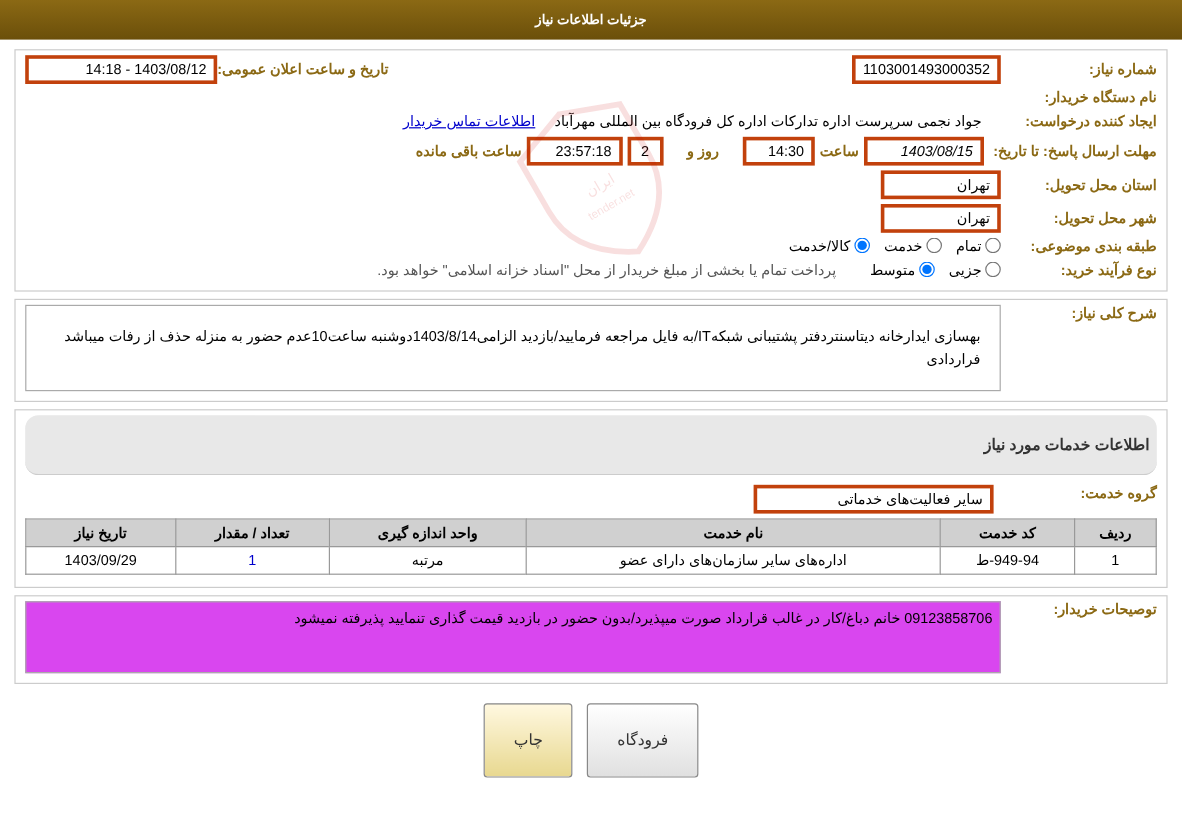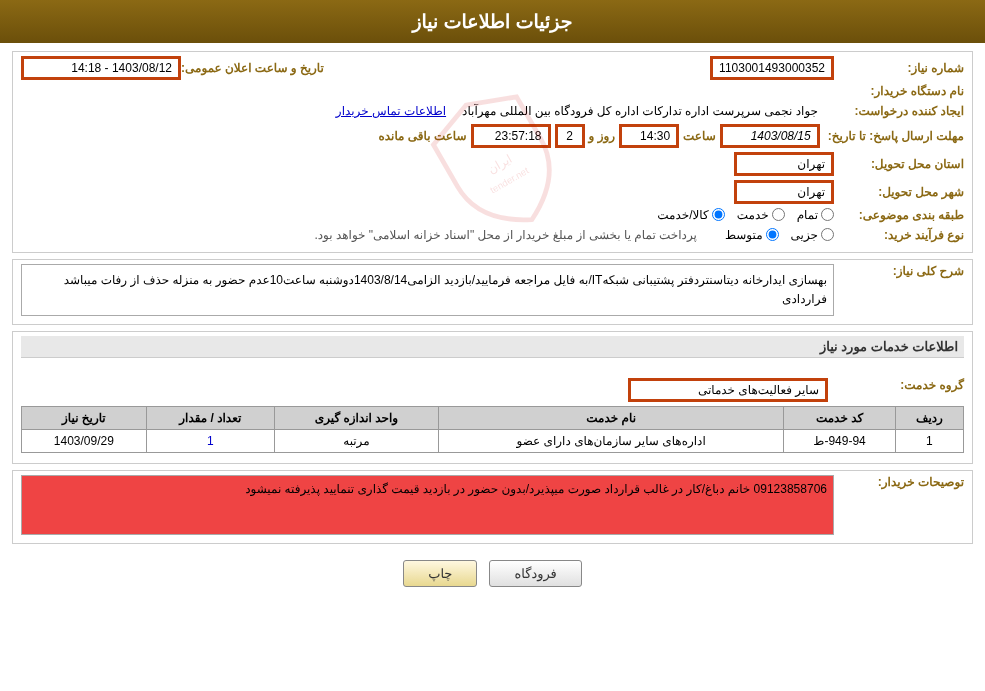--- a/index.html
+++ b/index.html
@@ -13,21 +13,21 @@
       width: 985px;
       min-height: 691px;
       background: #fff;
       margin: 0 auto;
     }
     .header-bar {
       background: linear-gradient(to bottom, #8B6914, #6B4F0A);
       color: #fff;
       text-align: center;
       padding: 10px 0;
-      font-size: 19px;
+      font-size: 11px;
       font-weight: bold;
     }
     .content {
       padding: 8px 12px;
     }
     .form-section {
       border: 1px solid #ccc;
       margin-bottom: 6px;
       padding: 4px 8px;
     }
@@ -70,28 +70,29 @@
     .radio-item {
       display: flex;
       align-items: flex-start;
       gap: 3px;
     }
     .section-title {
       color: #333;
       font-weight: bold;
       font-size: 13px;
       background: #e8e8e8;
-      padding: 3px 6px;
+      padding: 17px 6px;
       border-bottom: 1px solid #ccc;
-      margin-bottom: 20px;
+      margin-bottom: 8px;
+      border-radius: 11px;
     }
     .description-box {
       border: 1px solid #aaa;
       background: #fff;
-      padding: 6px;
+      padding: 16px;
       width: 100%;
       min-height: 50px;
       text-align: right;
       line-height: 1.6;
     }
     
     .services-table {
       width: 100%;
       border-collapse: collapse;
       margin-bottom: 6px;
@@ -127,43 +128,43 @@
       pointer-events: none;
     }
     
     .btn-row {
       display: flex;
       justify-content: center;
       gap: 12px;
       padding: 10px 0;
     }
     .btn {
-      padding: 5px 24px;
+      padding: 22px 24px;
       font-size: 13px;
       cursor: pointer;
       border: 1px solid #888;
       border-radius: 3px;
-      font-family: Liberation Sans, sans-serif;
+      font-family: Liberation Serif, serif;
     }
     .btn-print {
       background: linear-gradient(to bottom, #fff8e0, #e8d890);
       color: #333;
     }
     .btn-back {
       background: linear-gradient(to bottom, #fff, #e0e0e0);
       color: #333;
     }
     .inline-label {
       font-weight: bold;
       color: #8B6914;
       white-space: nowrap;
     }
     .notes-box {
       border: 1px solid #aaa;
-      background: #ef4444;
+      background: #d946ef;
       padding: 4px 6px;
       min-height: 60px;
       width: 100%;
       font-size: 12px;
       line-height: 1.6;
       text-align: right;
     }
     .group-label-row {
       display: flex;
       align-items: flex-start;
@@ -208,21 +209,21 @@
         <span class="label">ایجاد کننده درخواست:</span>
         <span class="value-text">جواد نجمی سرپرست اداره تدارکات  اداره کل فرودگاه بین المللی مهرآباد</span>
         <span class="link-text">اطلاعات تماس خریدار</span>
       </div>
 
       <div class="row">
         <span class="label">مهلت ارسال پاسخ: تا تاریخ:</span>
         <span class="value-box" style="min-width:100px;font-style:italic;">1403/08/15</span>
         <span class="inline-label" style="margin:0 4px;">ساعت</span>
         <span class="value-box" style="min-width:60px;">14:30</span>
-        <span class="inline-label" style="margin:0 4px;">روز و</span>
+        <span class="inline-label" style="margin:0 20px;">روز و</span>
         <span class="value-box" style="min-width:30px; text-align:center;">2</span>
         <span class="value-box" style="min-width:80px; margin-right:4px;">23:57:18</span>
         <span class="inline-label" style="margin-right:4px;">ساعت باقی مانده</span>
       </div>
 
       <div class="row">
         <span class="label">استان محل تحویل:</span>
         <span class="value-box" style="min-width:100px;">تهران</span>
       </div>
 

